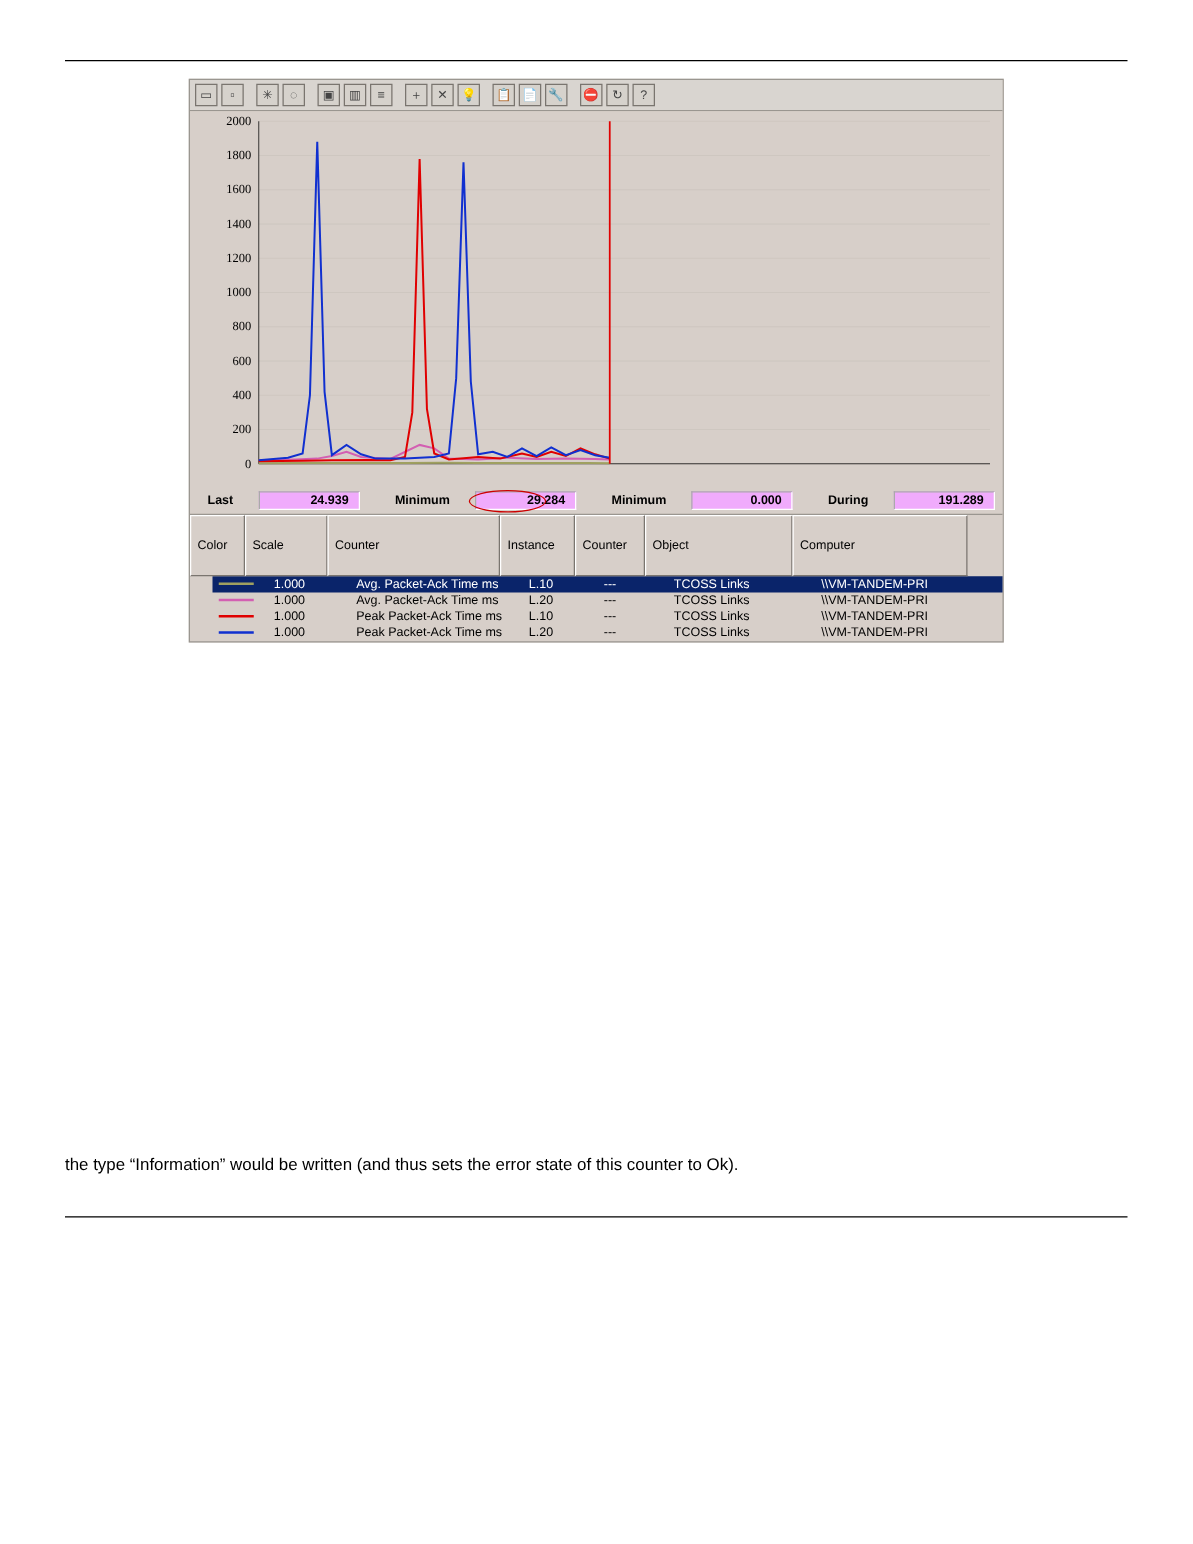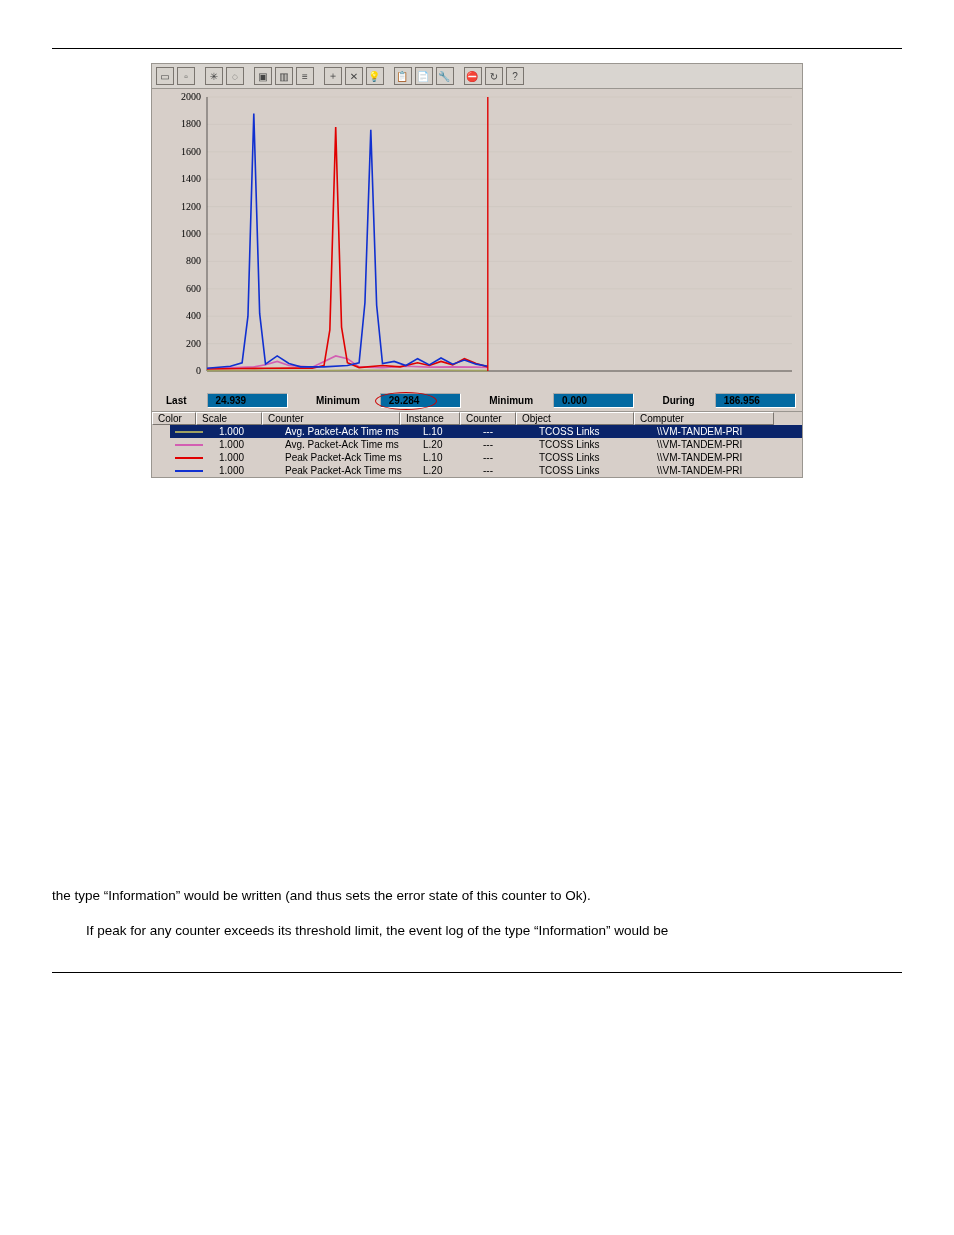--- a/index.html
+++ b/index.html
@@ -11,26 +11,26 @@
   .pm{width:650px;margin:0 auto 160px auto;background:#d7cfc9;border:1px solid #9a9690;}
   .pm-toolbar{background:#d9d5d0;border-bottom:1px solid #9a9690;padding:2px 4px;height:20px;display:flex;align-items:center;gap:3px;}
   .tb{width:16px;height:16px;border:1px solid #7a756f;background:#d6d2cc;display:inline-flex;align-items:center;justify-content:center;font-size:10px;color:#444;}
   .tb.sep{width:4px;background:none;border:none;}
 
   .pm-chart-wrap{position:relative;height:300px;background:#d7cfc9;}
   .pm-chart-wrap svg{position:absolute;top:0;left:0;}
 
   .pm-stats{height:22px;display:flex;align-items:center;font-family:Tahoma,Arial,sans-serif;font-size:10px;color:#000;background:#d7cfc9;padding:0 6px;gap:20px;font-weight:bold;}
   .pm-stats .lbl{padding-left:8px;}
-  .pm-stats .val{display:inline-block;background:#0369a1;border:1px solid #aaa;border-right-color:#fff;border-bottom-color:#fff;padding:1px 8px;}
+  .pm-stats .val{display:inline-block;background:#f0abfc;border:1px solid #aaa;border-right-color:#fff;border-bottom-color:#fff;padding:1px 8px;text-align:right;}
   .circled{position:relative;}
   .circled .oval{position:absolute;left:-6px;top:-2px;width:60px;height:16px;border:1px solid #c00;border-radius:50%;}
 
   .pm-legend-head{display:grid;grid-template-columns:44px 66px 138px 60px 56px 118px 140px;font-family:Tahoma,Arial,sans-serif;font-size:10px;background:#d7cfc9;border-top:1px solid #9a9690;}
-  .pm-legend-head div{border:1px solid #fff;border-right-color:#7a756f;border-bottom-color:#7a756f;padding:0 5px;box-sizing:border-box;}
+  .pm-legend-head div{border:1px solid #fff;border-right-color:#7a756f;border-bottom-color:#7a756f;padding:18px 5px;box-sizing:border-box;}
   .pm-legend-rows{font-family:Tahoma,Arial,sans-serif;font-size:10px;margin-left:18px;}
   .pm-row{display:grid;grid-template-columns:44px 66px 138px 60px 56px 118px 140px;}
   .pm-row div{padding:1px 5px;white-space:nowrap;overflow:hidden;}
   .pm-row.sel{background:#0a246a;color:#fff;}
   .swatch{height:2px;width:28px;display:inline-block;vertical-align:middle;}
 
   
   .body-text{font-size:13.5px;line-height:1.55;}
   .body-text p{margin:0 0 14px 0;}
   .indent{padding-left:34px;}
@@ -104,21 +104,21 @@
       <span class="lbl">Last</span>
       <span class="val" style="width:70px">24.939</span>
       <span class="lbl">Minimum</span>
       <span class="val circled" style="width:70px">
         <span>29.284</span>
         <span class="oval"></span>
       </span>
       <span class="lbl">Minimum</span>
       <span class="val" style="width:70px">0.000</span>
       <span class="lbl">During</span>
-      <span class="val" style="width:70px">186.956</span>
+      <span class="val" style="width:70px">191.289</span>
     </div>
 
     <div class="pm-legend-head">
       <div>Color</div>
       <div>Scale</div>
       <div>Counter</div>
       <div>Instance</div>
       <div>Counter</div>
       <div>Object</div>
       <div>Computer</div>
@@ -160,17 +160,16 @@
           <div>TCOSS Links</div>
           <div>\\VM-TANDEM-PRI</div>
         </div>
       </div>
   </div>
 
   <div class="body-text">
     <p style="height:150px"></p>
     <p style="height:70px"></p>
     <p>the type “Information” would be written (and thus sets the error state of this counter to Ok).</p>
-    <p class="indent">If peak for any counter exceeds its threshold limit, the event log of the type “Information” would be</p>
   </div>
 
   <div class="hr-bottom"></div>
 </div>
 
 </body></html>

